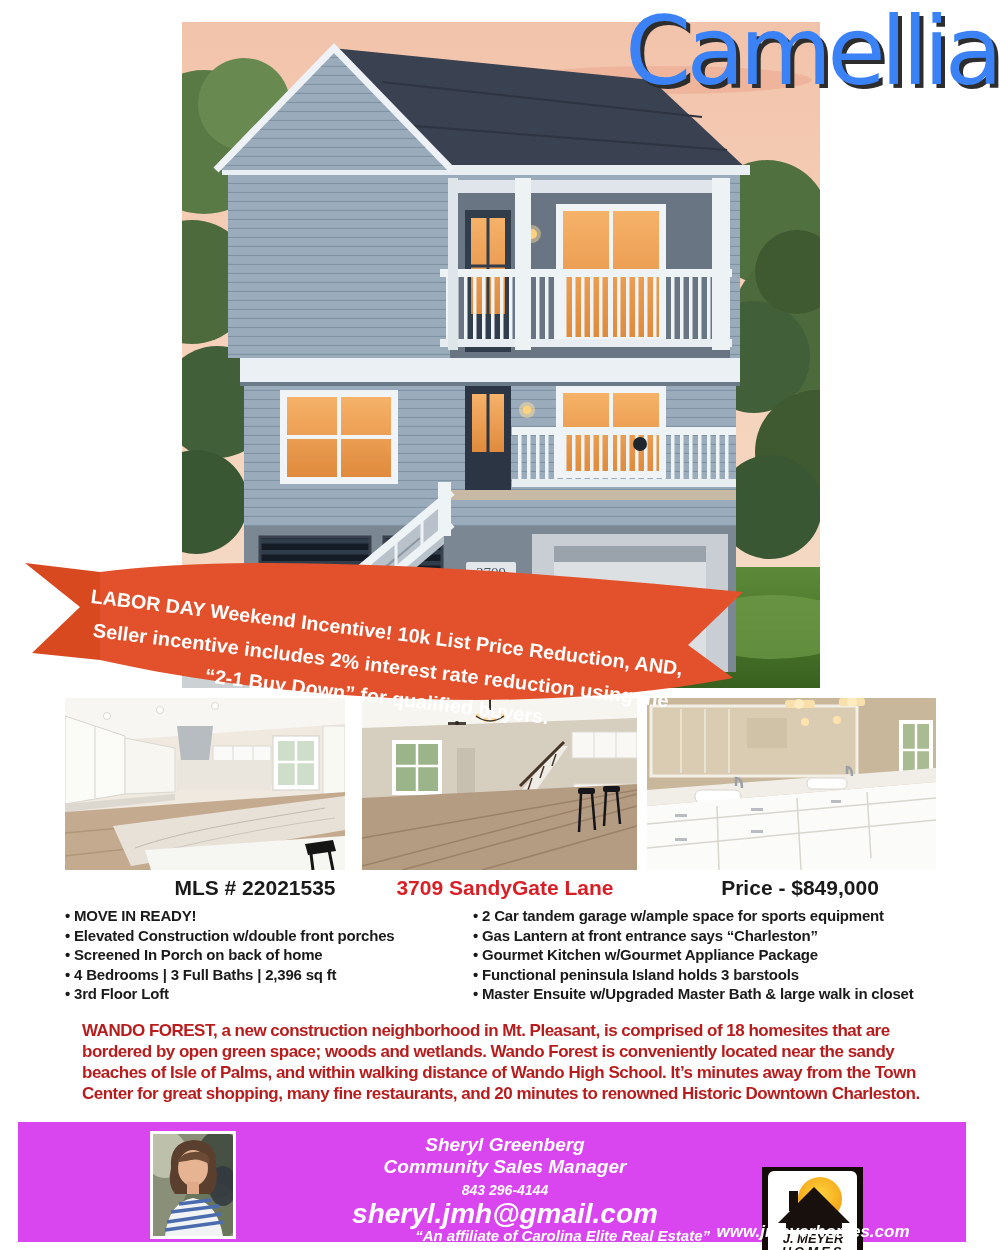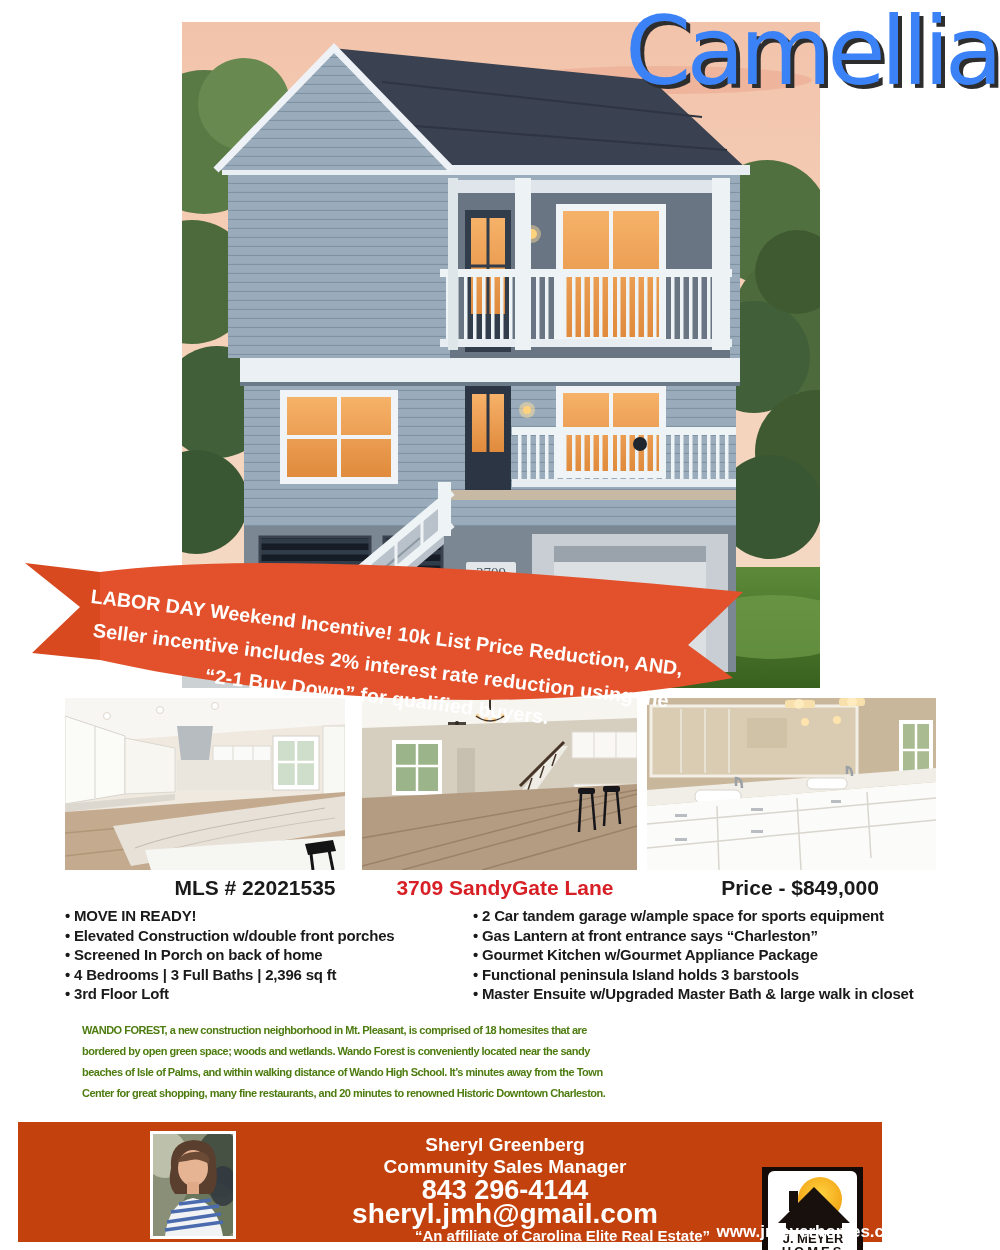--- a/index.html
+++ b/index.html
@@ -38,34 +38,34 @@
   
   .features{position:absolute;top:906px;z-index:1;font-weight:bold;font-size:15px;
       letter-spacing:-0.2px;line-height:19.5px;color:#1a1a1a;}
   .features-left{left:65px;width:400px;}
   .features-right{left:473px;width:500px;}
   .feature{white-space:nowrap;}
   .feature::before{content:"• ";}
 
   
   .about{position:absolute;left:82px;top:1020px;width:900px;z-index:1;
-      font-weight:bold;font-size:11px;letter-spacing:-0.5px;line-height:21px;color:#4d7c0f;}
+      font-weight:bold;font-size:17px;letter-spacing:-0.5px;line-height:21px;color:#b91c1c;}
   .about div{white-space:nowrap;}
 
   
-  .footer-bar{position:absolute;left:18px;top:1122px;width:864px;height:120px;
-      background:#c2410c;z-index:1;}
+  .footer-bar{position:absolute;left:18px;top:1122px;width:948px;height:120px;
+      background:#d946ef;z-index:1;font-style:italic;}
   .agent-photo{position:absolute;left:132px;top:9px;width:80px;height:102px;
       background:#ffffff;padding:3px;}
   .agent-photo svg{display:block;width:100%;height:100%;}
   .footer-center{position:absolute;left:282px;top:12px;width:410px;text-align:center;
       color:#ffffff;font-weight:bold;}
   .f-name{font-size:19px;line-height:22px;}
   .f-role{font-size:19px;line-height:22px;}
-  .f-phone{font-size:27px;line-height:24px;}
+  .f-phone{font-size:14px;line-height:24px;}
   .f-email{font-size:28px;line-height:24px;}
   .f-affiliate{font-size:15px;line-height:19px;text-align:right;}
   .logo-box{position:absolute;left:744px;top:1px;width:101px;height:100px;margin-top:44px;}
   .logo-box svg{display:block;width:100%;height:100%;}
   .website{position:absolute;left:690px;top:100px;width:210px;text-align:center;
       color:#ffffff;font-weight:bold;font-size:17px;}
 </style>
 </head>
 <body>
 

